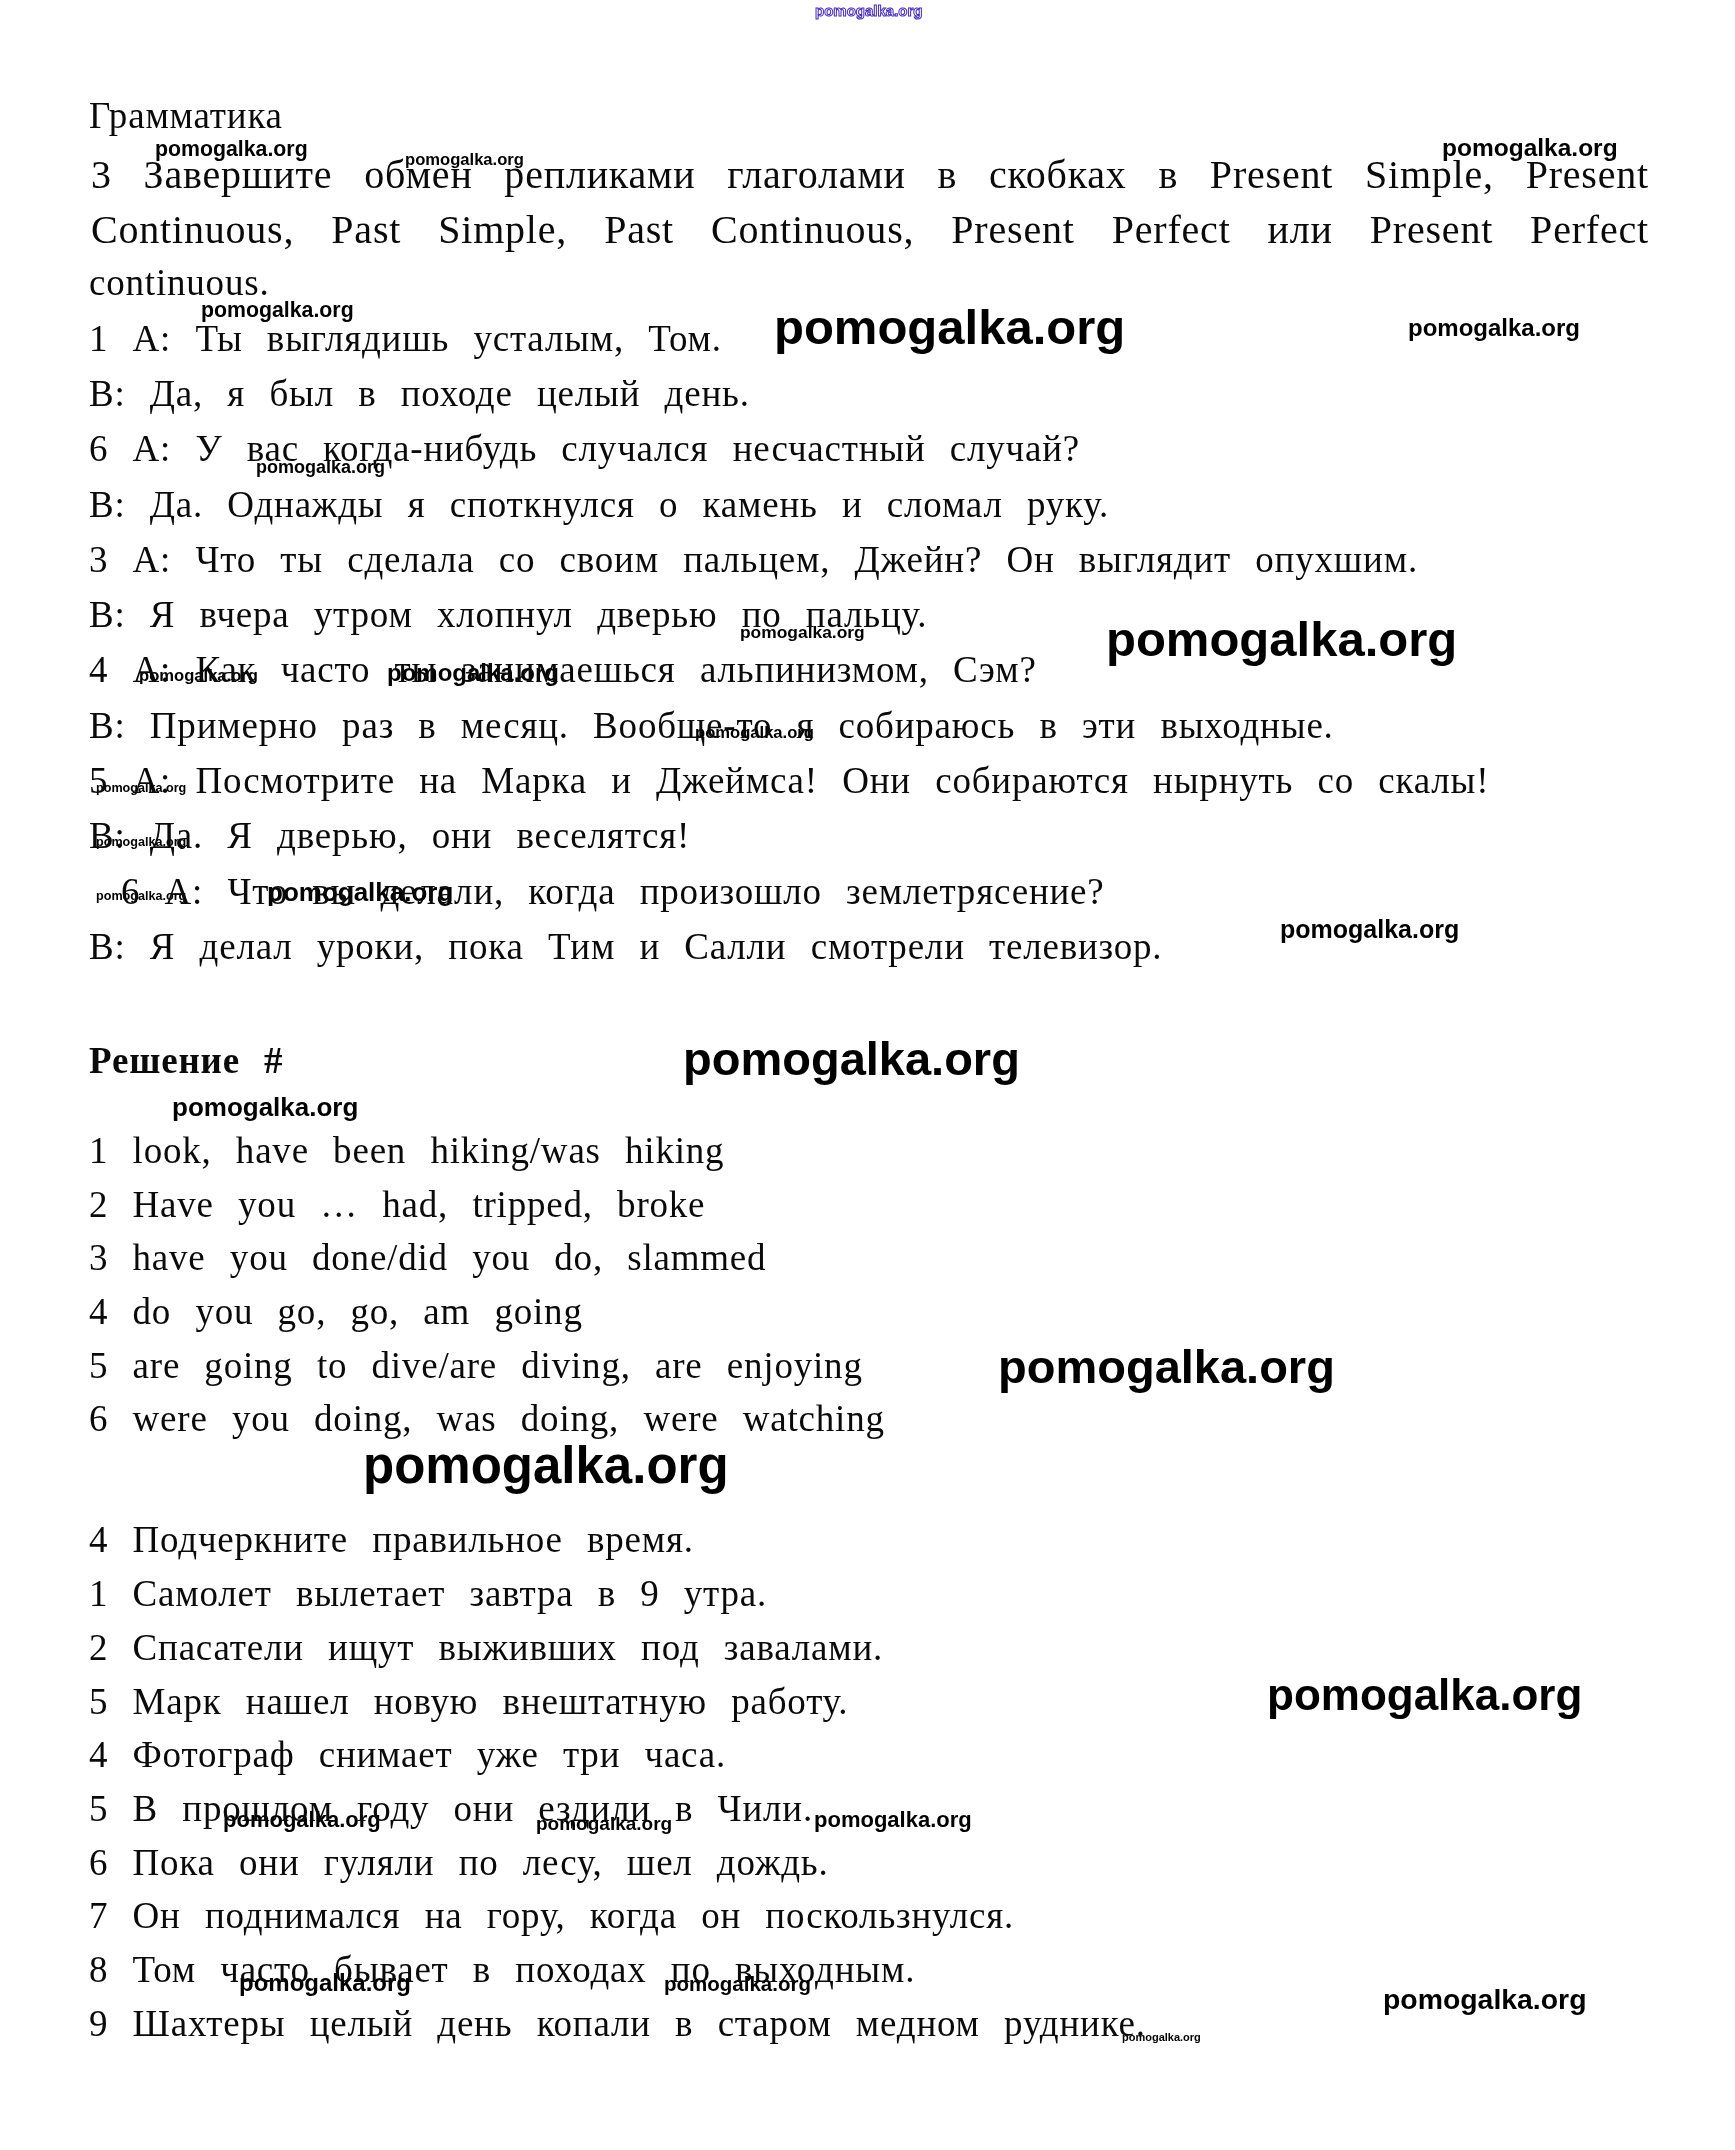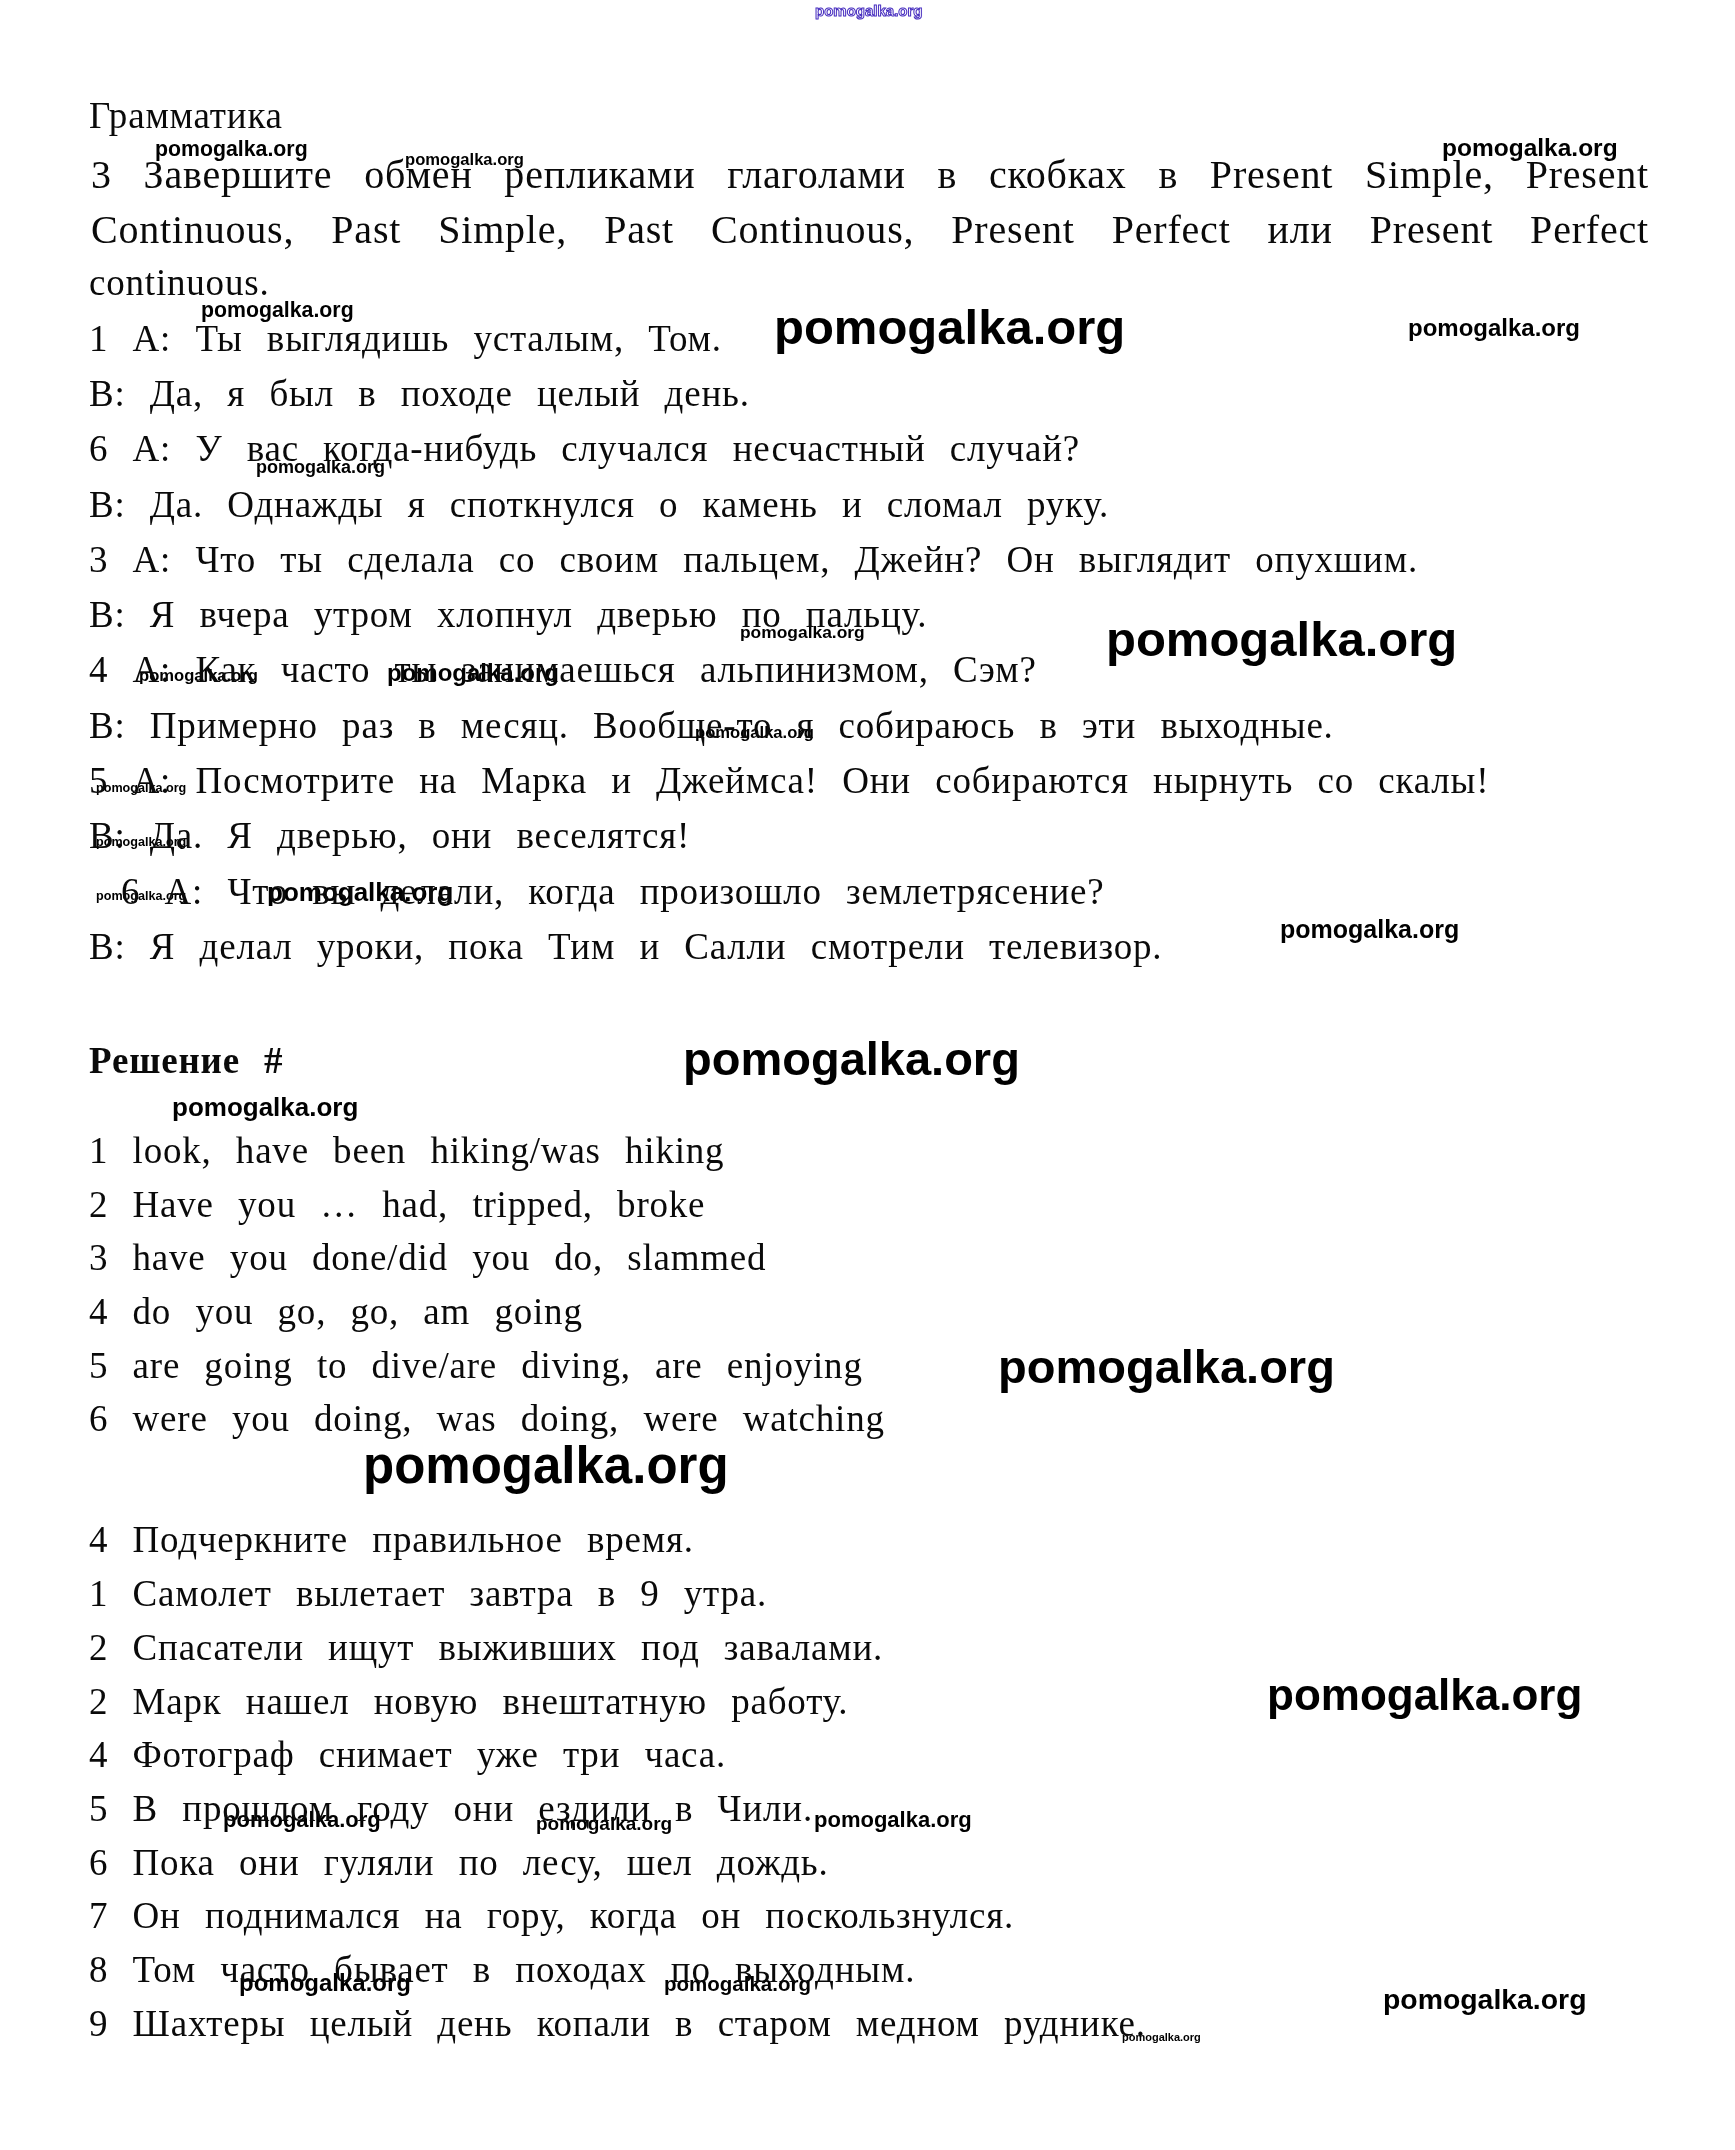--- a/index.html
+++ b/index.html
@@ -111,21 +111,21 @@
   <div class="line" style="top:1130px;">1 look, have been hiking/was hiking</div>
   <div class="line" style="top:1184px;">2 Have you … had, tripped, broke</div>
   <div class="line" style="top:1237px;">3 have you done/did you do, slammed</div>
   <div class="line" style="top:1291px;">4 do you go, go, am going</div>
   <div class="line" style="top:1345px;">5 are going to dive/are diving, are enjoying</div>
   <div class="line" style="top:1398px;">6 were you doing, was doing, were watching</div>
 
   <div class="line" style="top:1519px;">4 Подчеркните правильное время.</div>
   <div class="line" style="top:1573px;">1 Самолет вылетает завтра в 9 утра.</div>
   <div class="line" style="top:1627px;">2 Спасатели ищут выживших под завалами.</div>
-  <div class="line" style="top:1681px;">2 Марк нашел новую внештатную работу.</div>
+  <div class="line" style="top:1681px;">5 Марк нашел новую внештатную работу.</div>
   <div class="line" style="top:1734px;">4 Фотограф снимает уже три часа.</div>
   <div class="line" style="top:1788px;">5 В прошлом году они ездили в Чили.</div>
   <div class="line" style="top:1842px;">6 Пока они гуляли по лесу, шел дождь.</div>
   <div class="line" style="top:1895px;">7 Он поднимался на гору, когда он поскользнулся.</div>
   <div class="line" style="top:1949px;">8 Том часто бывает в походах по выходным.</div>
   <div class="line" style="top:2003px;">9 Шахтеры целый день копали в старом медном руднике.</div>
 
 </div>
 
 

